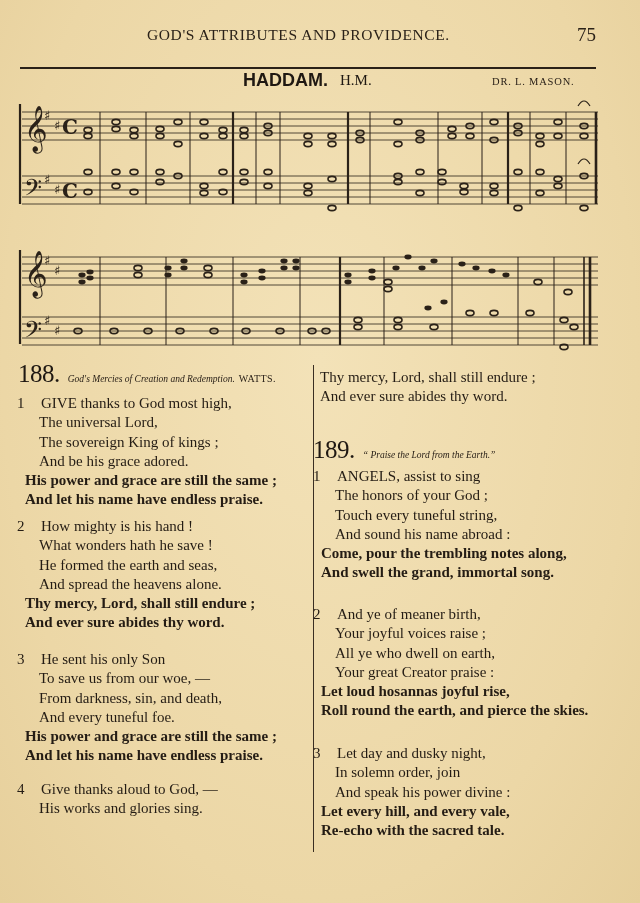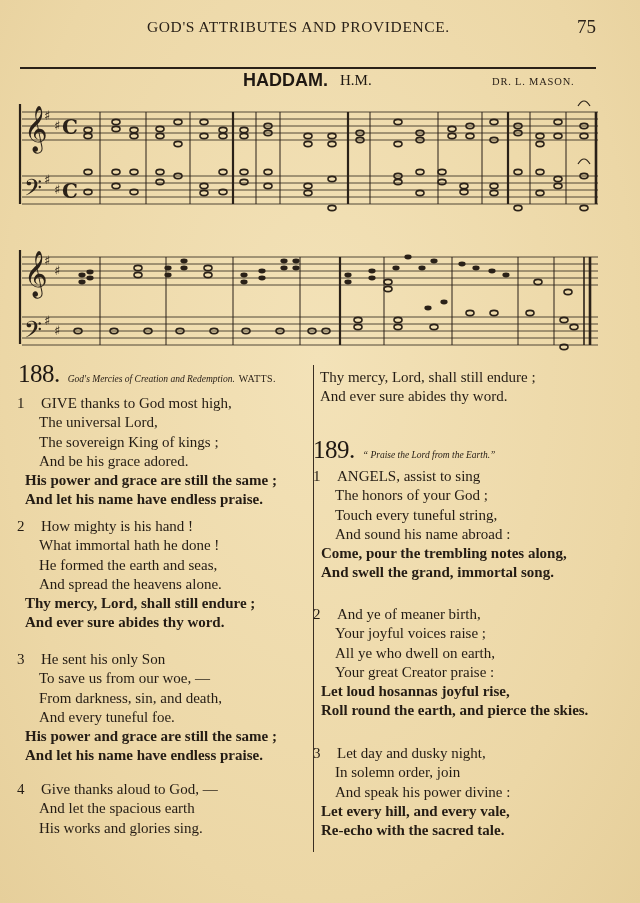--- a/index.html
+++ b/index.html
@@ -8,21 +8,21 @@
     background: #efdcae;
     font-family: "Liberation Serif", "DejaVu Serif", serif;
     color: #2a2118;
     position: relative;
   }
   .page {
     position: absolute; inset: 0;
     background: radial-gradient(ellipse at 50% 40%, #f3e2b8 0%, #ecd7a6 70%, #e6cf9b 100%);
   }
   .running-head {
-    position: absolute; top: 16px; left: 0; width: 625px; height: 22px;
+    position: absolute; top: 24px; left: 0; width: 625px; height: 22px;
   }
   .running-title {
     position: absolute; left: 147px; top: 2px;
     font-size: 15.5px; letter-spacing: 0.6px; color: #2b2219;
   }
   .page-number {
     position: absolute; left: 577px; top: 0px;
     font-size: 19px; color: #2b2219;
   }
   .head-rule {
@@ -326,39 +326,38 @@
     <div class="line"><span class="stanza-num">1</span><span class="sc">GIVE</span><span> thanks to God most high,</span></div>
     <div class="line indent2">The universal Lord,</div>
     <div class="line indent2">The sovereign King of kings ;</div>
     <div class="line indent2">And be his grace adored.</div>
     <div class="line indent1">His power and grace are still the same ;</div>
     <div class="line indent1">And let his name have endless praise.</div>
   </div>
 
   <div class="stanza" style="left:17px; top:517px;">
     <div class="line"><span class="stanza-num">2</span><span>How mighty is his hand !</span></div>
-    <div class="line indent2">What immortal hath he done !</div>
+    <div class="line indent2">What wonders hath he save !</div>
     <div class="line indent2">He formed the earth and seas,</div>
     <div class="line indent2">And spread the heavens alone.</div>
     <div class="line indent1">Thy mercy, Lord, shall still endure ;</div>
     <div class="line indent1">And ever sure abides thy word.</div>
   </div>
 
   <div class="stanza" style="left:17px; top:650px;">
     <div class="line"><span class="stanza-num">3</span><span>He sent his only Son</span></div>
     <div class="line indent2">To save us from our woe, —</div>
     <div class="line indent2">From darkness, sin, and death,</div>
     <div class="line indent2">And every tuneful foe.</div>
     <div class="line indent1">His power and grace are still the same ;</div>
     <div class="line indent1">And let his name have endless praise.</div>
   </div>
 
   <div class="stanza" style="left:17px; top:780px;">
     <div class="line"><span class="stanza-num">4</span><span>Give thanks aloud to God, —</span></div>
-    <div class="line indent2">And let the spacious earth</div>
     <div class="line indent2">His works and glories sing.</div>
   </div>
 
   <div class="stanza" style="left:320px; top:368px;">
     <div class="line">Thy mercy, Lord, shall still endure ;</div>
     <div class="line">And ever sure abides thy word.</div>
   </div>
 
   <div class="hymn-header" style="left:313px; top:436px;">
     <span class="hymn-number">189.</span><span class="hymn-subtitle">“ Praise the Lord from the Earth.”</span>

